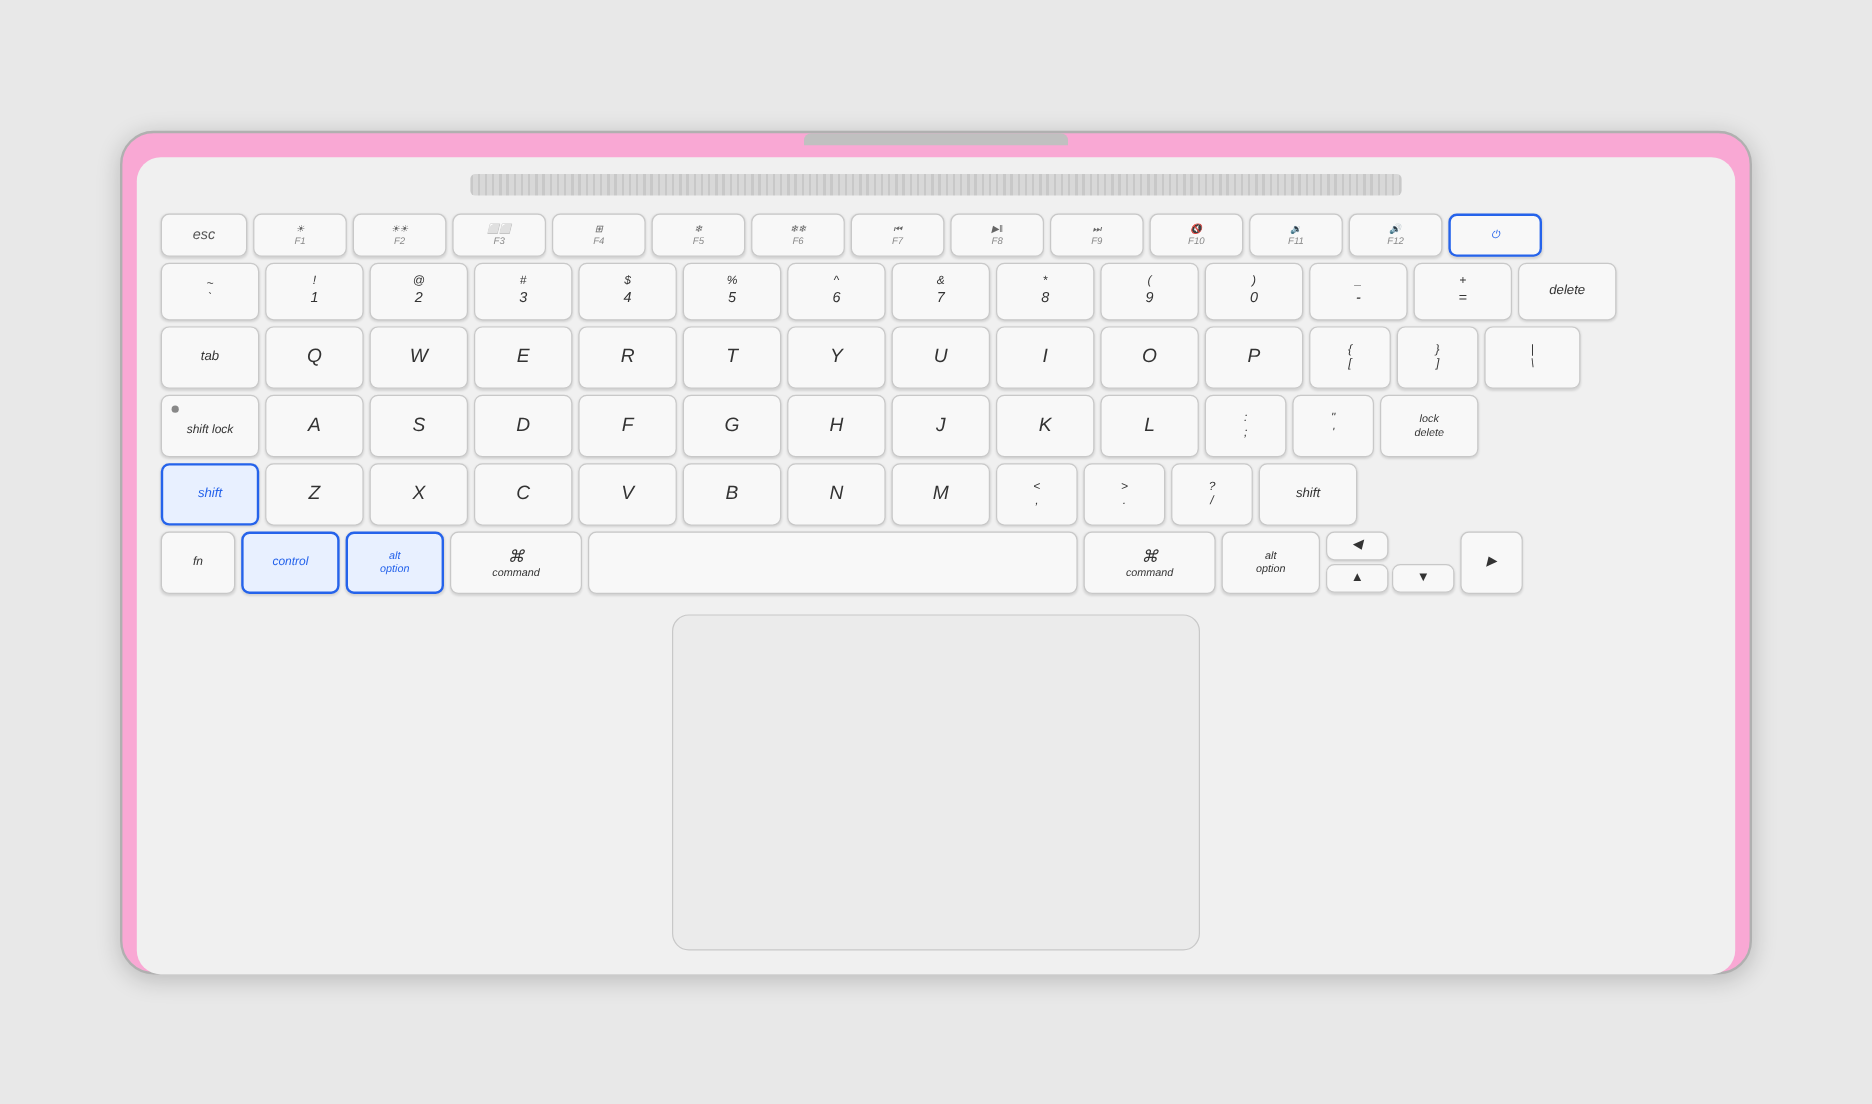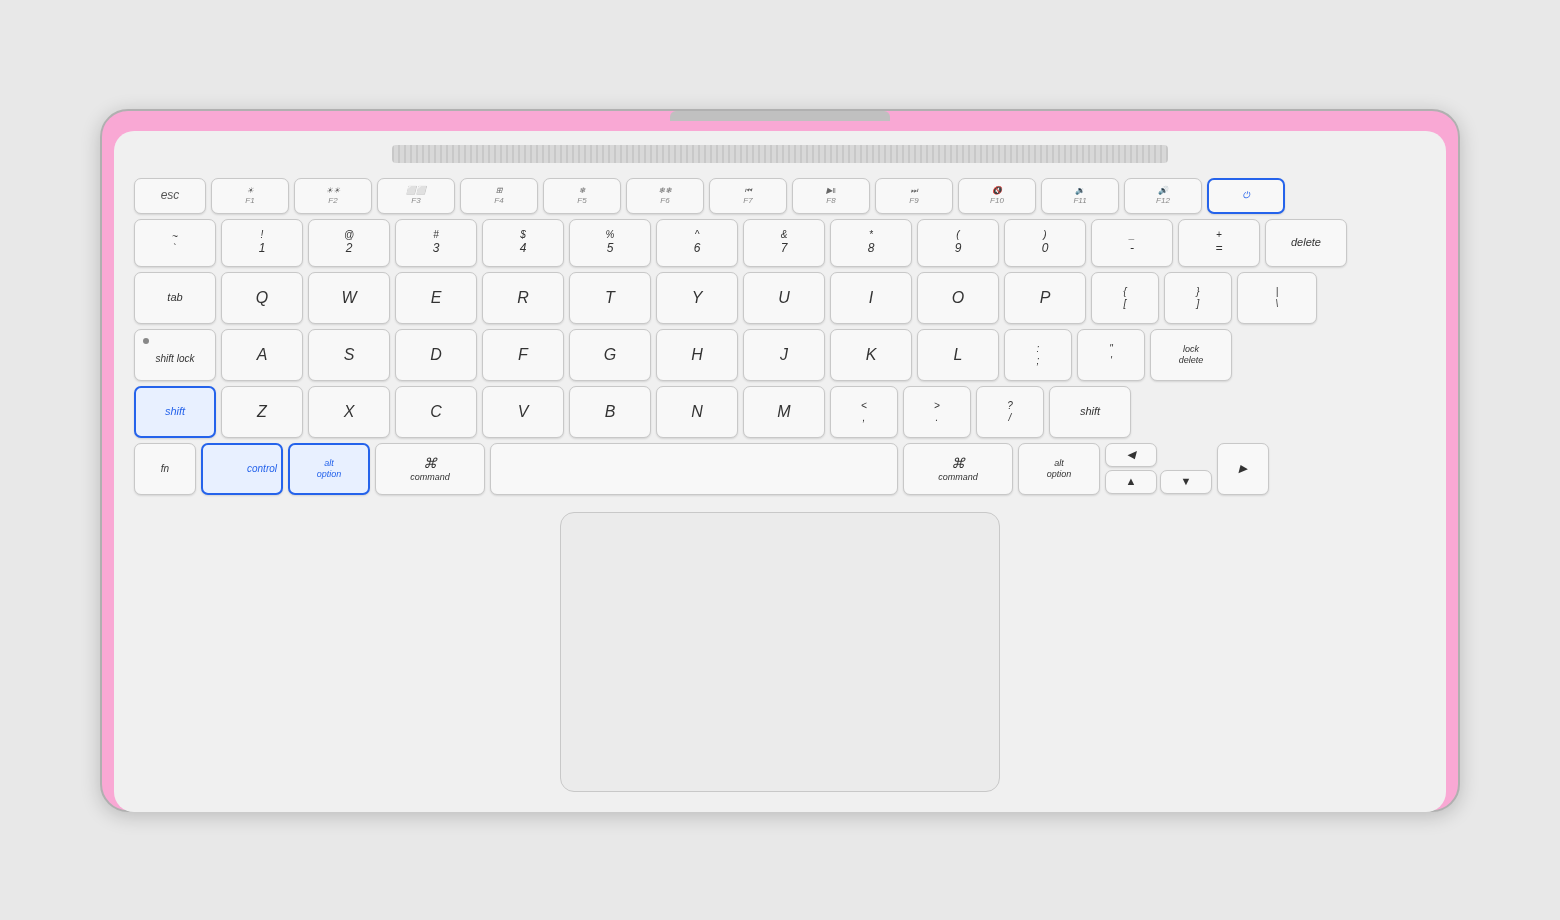--- a/index.html
+++ b/index.html
@@ -137,21 +137,21 @@
     .key-shift-right {
       width: 118px;
       font-size: 11px;
     }
 
     
     .mod-row .key {
       height: 52px;
     }
     .key-fn { width: 62px; font-size: 10px; }
-    .key-control { width: 82px; font-size: 10px; align-items: flex-end; }
+    .key-control { width: 82px; font-size: 10px; }
     .key-option-left { width: 82px; font-size: 9px; }
     .key-cmd-left { width: 110px; font-size: 10px; }
     .key-space { width: 408px; }
     .key-cmd-right { width: 110px; font-size: 10px; }
     .key-option-right { width: 82px; font-size: 9px; }
     .key-main {
       font-size: 12px;
       line-height: 1.2;
     }
 

